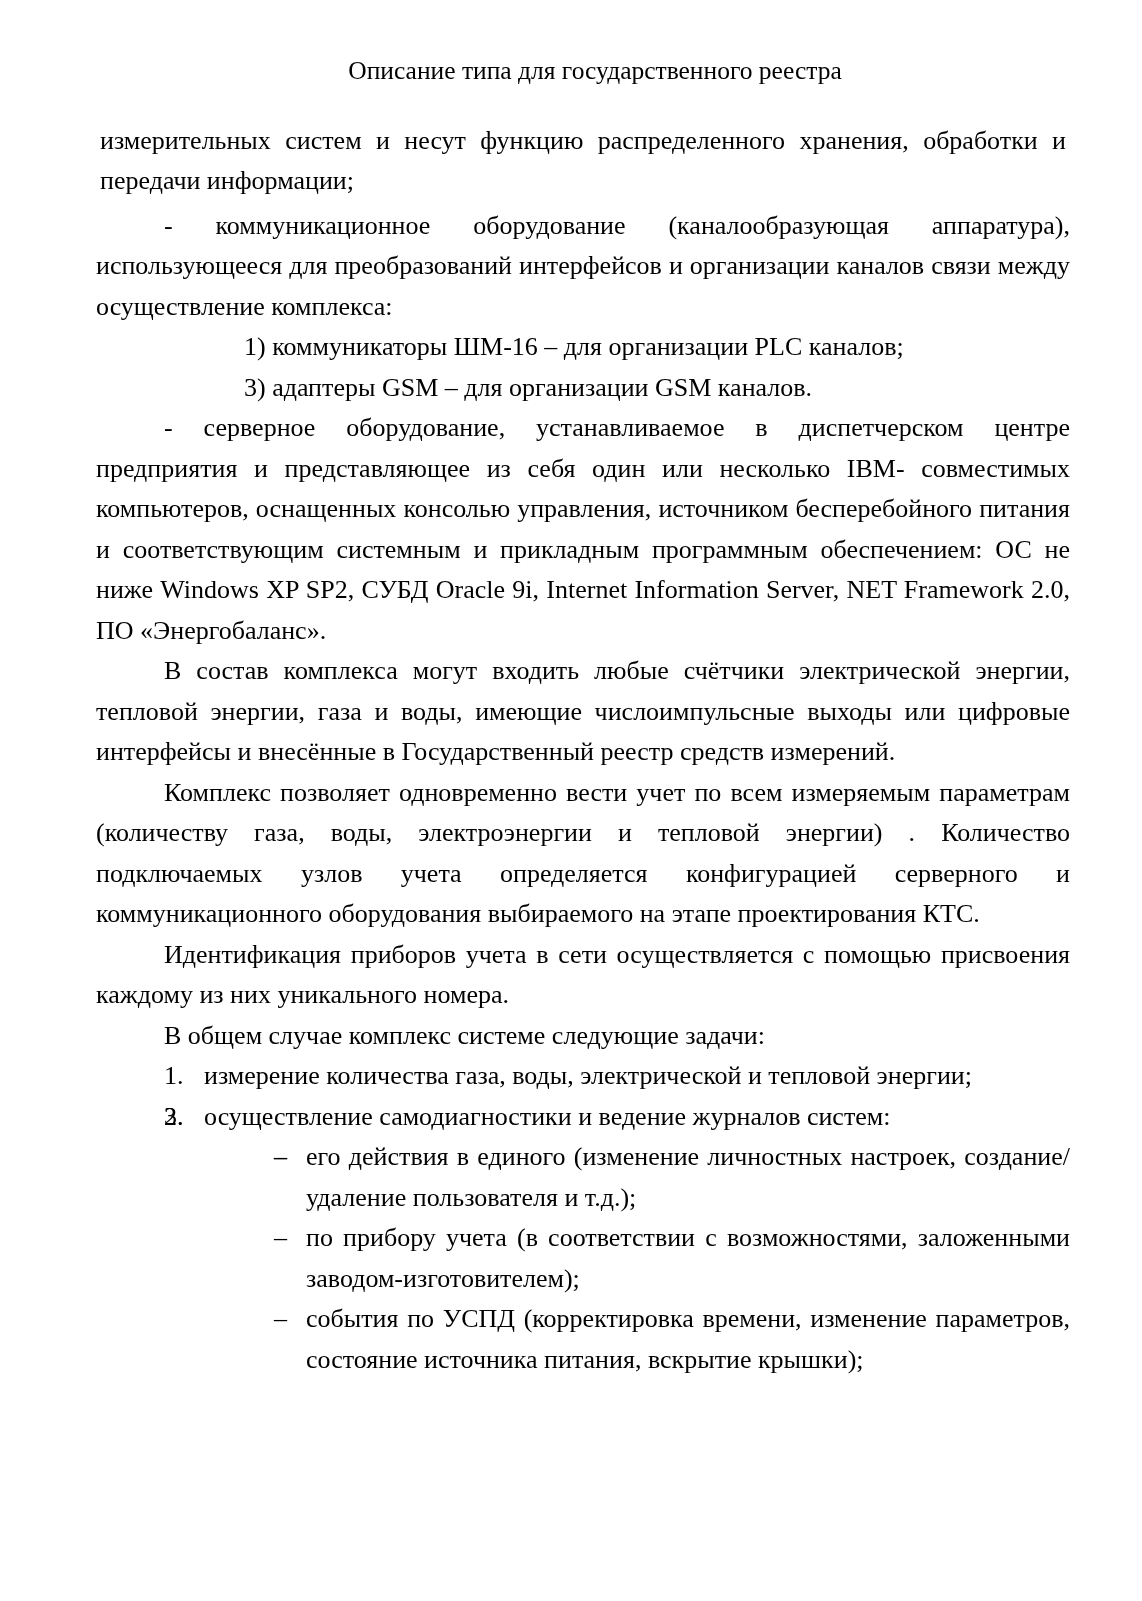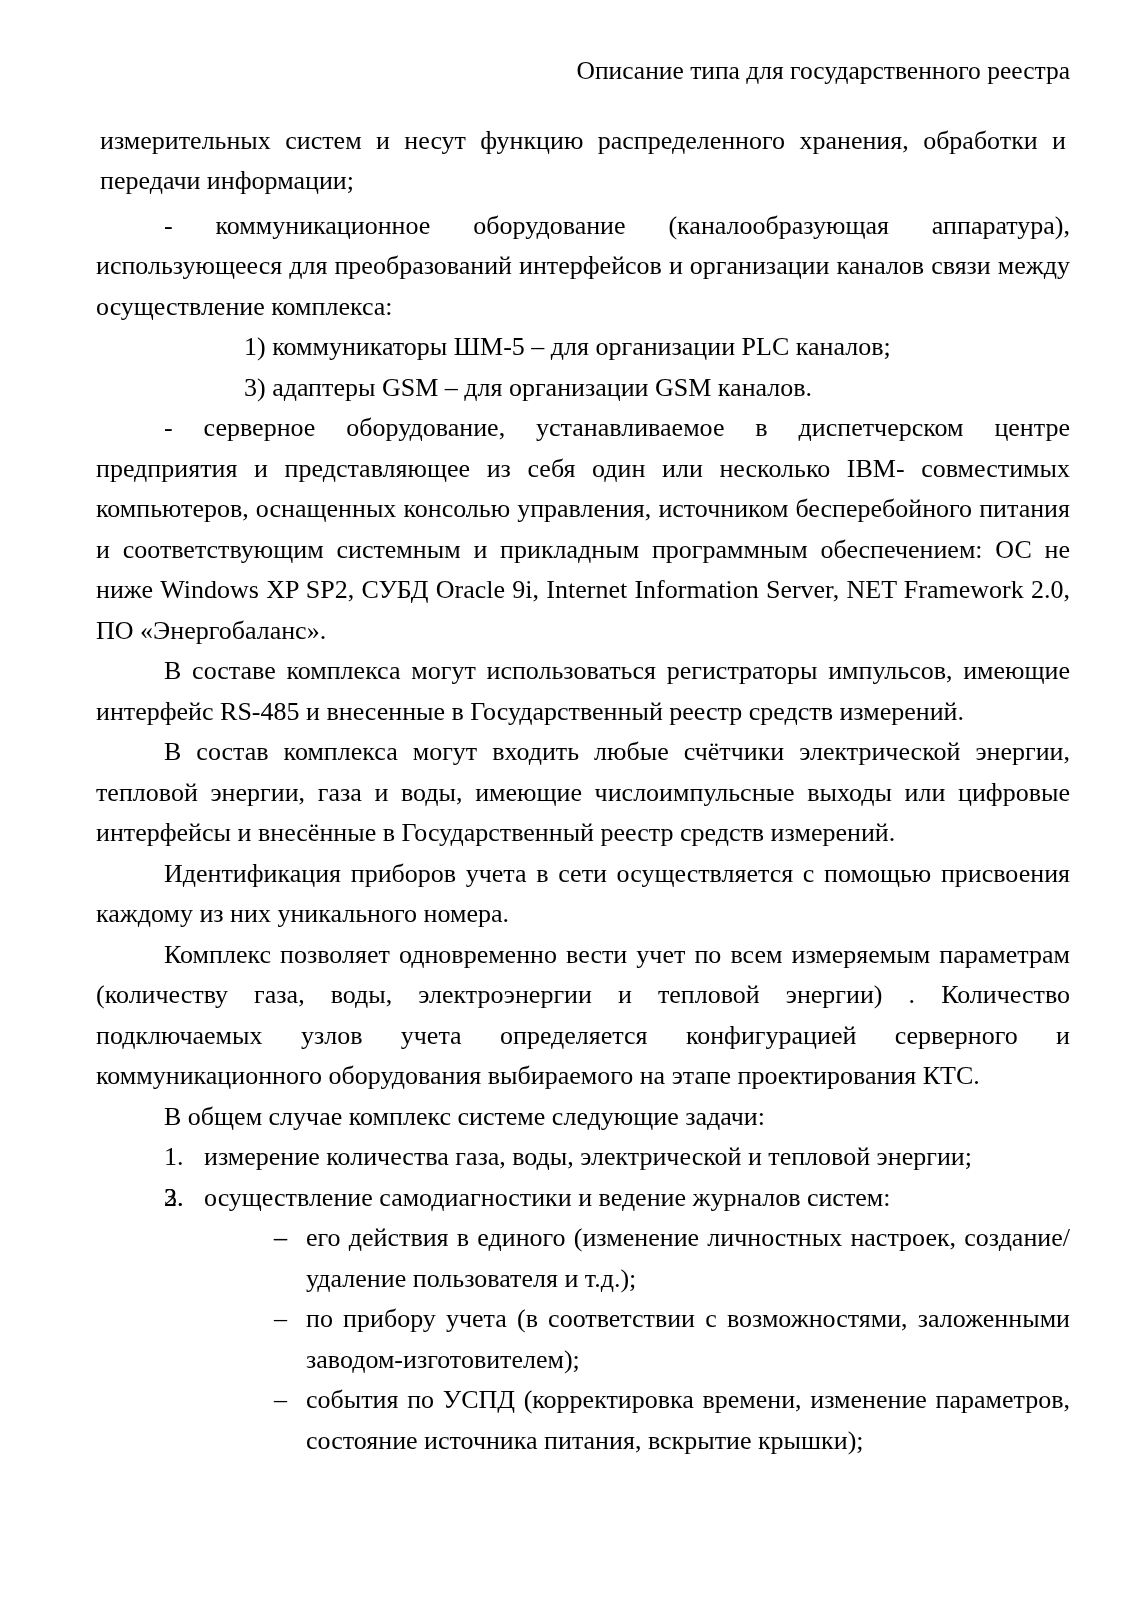--- a/index.html
+++ b/index.html
@@ -14,21 +14,21 @@
   .page {
     position: relative;
     width: 1142px;
     height: 1601px;
     background: #ffffff;
     box-sizing: border-box;
     padding: 56px 72px 0 96px;
     overflow: hidden;
   }
   .header {
-    text-align: right;
+    text-align: center;
     font-size: 25.5px;
     line-height: 1.2;
     margin: 0 0 34px 0;
     padding-left: 24px;
   }
   .body-text {
     font-size: 26px;
     line-height: 40.5px;
     text-align: justify;
     text-justify: inter-word;
@@ -98,33 +98,32 @@
 
   <div class="header">Описание типа для государственного реестра</div>
 
   <div class="body-text">
 
     <p class="para-noindent">измерительных систем и несут функцию распределенного хранения, обработки и передачи информации;</p>
 
     <p class="para">- коммуникационное оборудование (каналообразующая аппаратура), использующееся для преобразований интерфейсов и организации каналов связи между осуществление комплекса:</p>
 
     <ul class="sublist">
-      <li>1) коммуникаторы ШМ-5 – для организации PLC каналов;</li>
+      <li>1) коммуникаторы ШМ-16 – для организации PLC каналов;</li>
       <li>3) адаптеры GSM – для организации GSM каналов.</li>
     </ul>
 
     <p class="para">- серверное оборудование, устанавливаемое в диспетчерском центре предприятия и представляющее из себя один или несколько IBM- совместимых компьютеров, оснащенных консолью управления, источником бесперебойного питания и соответствующим системным и прикладным программным обеспечением: ОС не ниже Windows XP SP2, СУБД Oracle 9i, Internet Information Server, NET Framework 2.0, ПО «Энергобаланс».</p>
 
-    <p class="para">В составе комплекса могут использоваться регистраторы импульсов, имеющие интерфейс RS-485 и внесенные в Государственный реестр средств измерений.</p>
 
     <p class="para">В состав комплекса могут входить любые счётчики электрической энергии, тепловой энергии, газа и воды, имеющие числоимпульсные выходы или цифровые интерфейсы и внесённые в Государственный реестр средств измерений.</p>
 
+    <p class="para">Комплекс позволяет одновременно вести учет по всем измеряемым параметрам (количеству газа, воды, электроэнергии и тепловой энергии) . Количество подключаемых узлов учета определяется конфигурацией серверного и коммуникационного оборудования выбираемого на этапе проектирования  КТС.</p>
+
     <p class="para"> Идентификация приборов учета   в сети осуществляется с помощью присвоения каждому из них уникального номера.</p>
-
-    <p class="para">Комплекс позволяет одновременно вести учет по всем измеряемым параметрам (количеству газа, воды, электроэнергии и тепловой энергии) . Количество подключаемых узлов учета определяется конфигурацией серверного и коммуникационного оборудования выбираемого на этапе проектирования  КТС.</p>
 
     <p class="para">В общем случае комплекс системе следующие задачи:</p>
 
     <ul class="tasklist">
       <li>
         <span class="num">1.</span><span>измерение количества газа, воды, электрической и тепловой энергии;</span>
       </li>
       <li>
         <span class="num">2.</span>
       </li>

